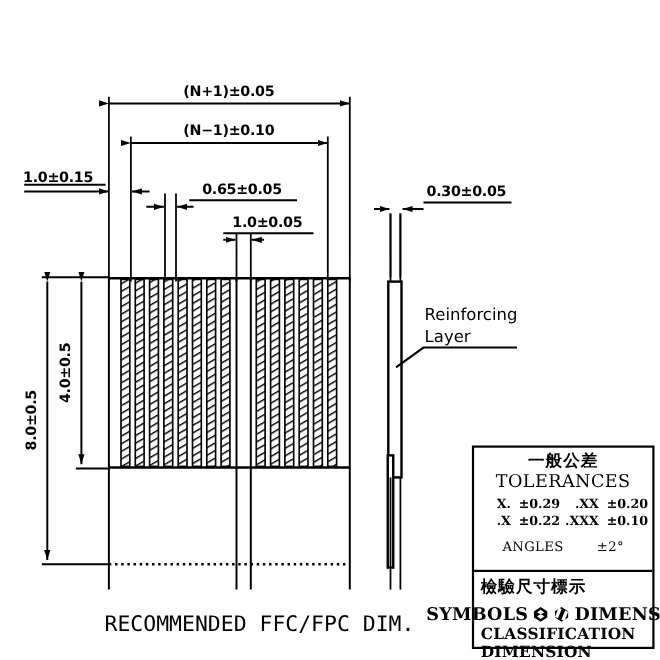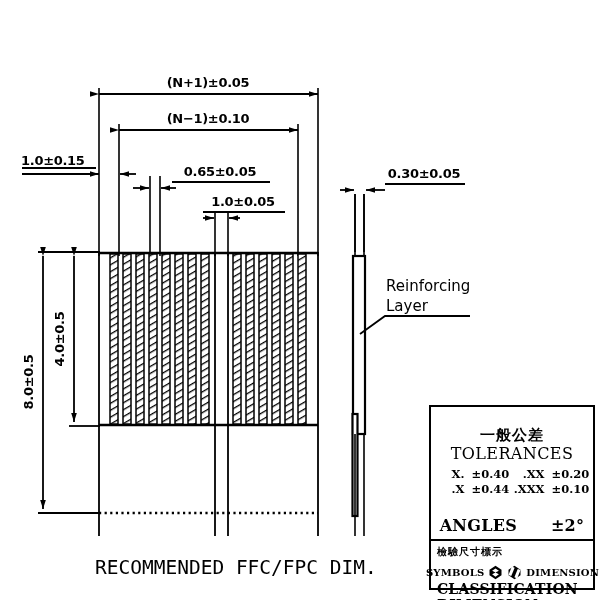--- a/index.html
+++ b/index.html
@@ -55,24 +55,24 @@
     position: absolute;
     left: 429px;
     top: 389px;
     width: 166px;
     height: 185px;
     border: 2px solid #000;
     box-sizing: border-box;
     background: #fff;
   }
   .tol-upper {
-    height: 134px;
+    height: 113px;
     box-sizing: border-box;
     border-bottom: 2px solid #000;
-    padding-top: 19px;
+    padding-top: 3px;
     text-align: center;
   }
   .tol-cjk {
     font-family: "DejaVu Sans", sans-serif;
     font-size: 15px;
     font-weight: 700;
     letter-spacing: 1px;
     line-height: 18px;
   }
   .tol-title {
@@ -92,40 +92,40 @@
   .tol-rows .tr {
     display: flex;
     justify-content: center;
     gap: 7px;
   }
   .tol-rows .c1 { width: 26px; text-align: right; }
   .tol-rows .c2 { width: 34px; text-align: left; }
   .tol-rows .c3 { width: 32px; text-align: right; }
   .tol-rows .c4 { width: 34px; text-align: center; }
   .tol-ang {
-    margin-top: 19px;
-    font-family: "DejaVu Serif", serif;
-    font-size: 16px;
-    font-weight: 700;
+    margin-top: 9px;
+    font-family: "DejaVu Serif", serif;
+    font-size: 12px;
+    font-weight: 400;
     letter-spacing: 0.3px;
   }
   .tol-ang .gap { display: inline-block; width: 22px; }
   .tol-lower {
     padding: 4px 5px 0 6px;
   }
   .tol-cjk2 {
     font-family: "DejaVu Sans", sans-serif;
-    font-size: 10px;
+    font-size: 15px;
     font-weight: 700;
     letter-spacing: 1px;
   }
   .sym-line {
     margin-top: 6px;
     font-family: "DejaVu Serif", serif;
-    font-size: 10px;
+    font-size: 16px;
     font-weight: 700;
     display: flex;
     align-items: center;
     justify-content: center;
     gap: 4px;
     letter-spacing: 0.2px;
   }
   .sym-line2 {
     margin-top: 1px;
     font-family: "DejaVu Serif", serif;
@@ -290,27 +290,27 @@
     <text class="titletext" x="95" y="558" text-anchor="start">RECOMMENDED FFC/FPC DIM.</text>
   </svg>
 
   <div class="tol-box">
     <div class="tol-upper">
       <div class="tol-cjk">一般公差</div>
       <div class="tol-title">TOLERANCES</div>
       <div class="tol-rows">
         <div class="tr">
           <span class="c1">X.</span>
-          <span class="c2">±0.40</span>
+          <span class="c2">±0.29</span>
           <span class="c3">.XX</span>
           <span class="c4">±0.20</span>
         </div>
         <div class="tr">
           <span class="c1">.X</span>
-          <span class="c2">±0.44</span>
+          <span class="c2">±0.22</span>
           <span class="c3">.XXX</span>
           <span class="c4">±0.10</span>
         </div>
       </div>
       <div class="tol-ang">
         <span>ANGLES</span>
         <span class="gap"></span>
         <span>±2°</span>
       </div>
     </div>

